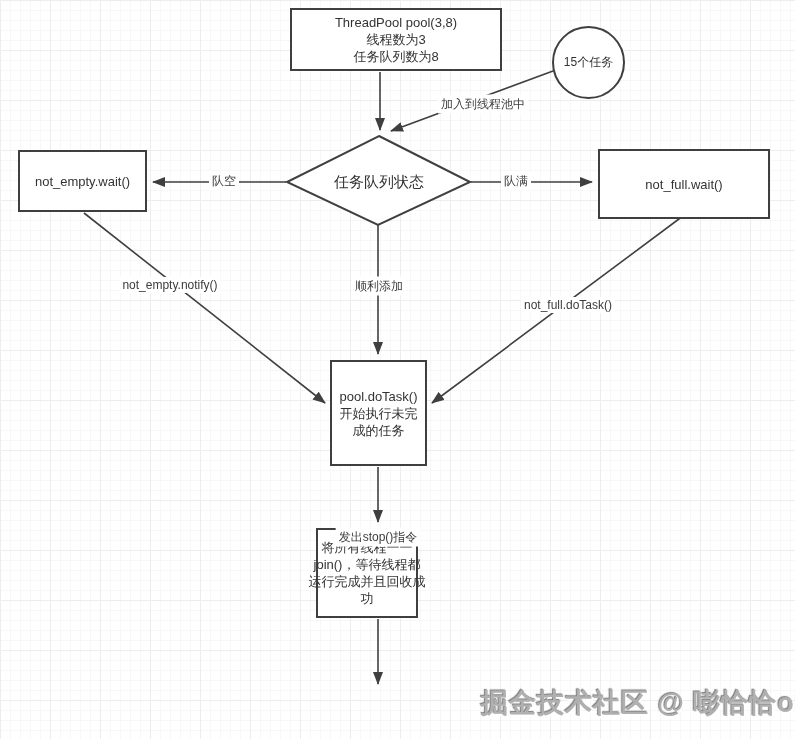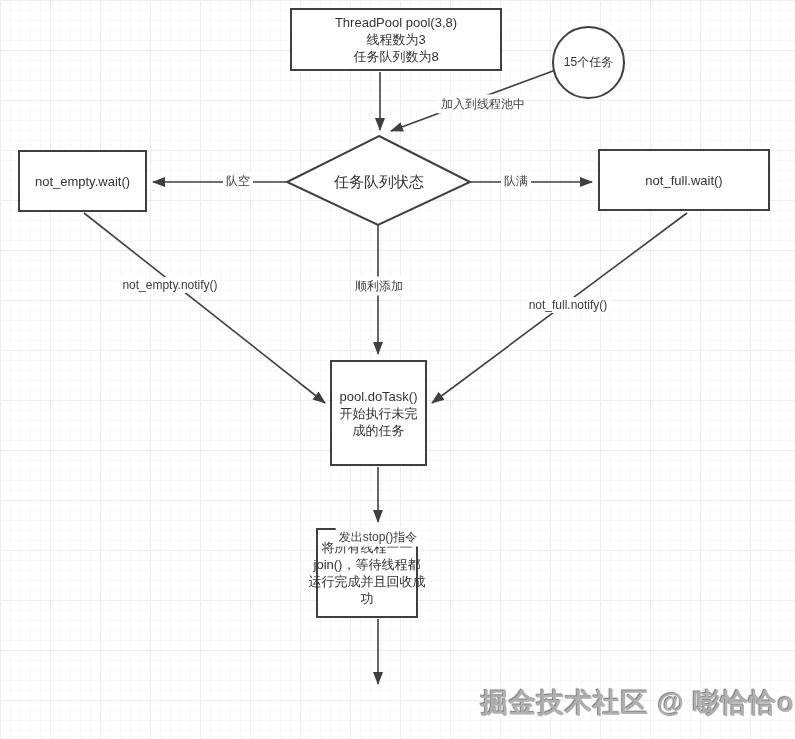--- a/index.html
+++ b/index.html
@@ -81,21 +81,21 @@
   <div class="node circle" style="left:552px;top:26px;width:73px;height:73px;font-size:12px;">
     <span>15个任务</span>
   </div>
 
   <div class="diamond-label" style="left:379px;top:182px;">任务队列状态</div>
 
   <div class="node" style="left:18px;top:150px;width:129px;height:62px;">
     <span>not_empty.wait()</span>
   </div>
 
-  <div class="node" style="left:598px;top:149px;width:172px;height:62px;">
+  <div class="node" style="left:598px;top:149px;width:172px;height:70px;">
     <span>not_full.wait()</span>
   </div>
 
   <div class="node" style="left:330px;top:360px;width:97px;height:106px;">
     <div class="node-text">
       <div>pool.doTask()</div>
       <div>开始执行未完</div>
       <div>成的任务</div>
     </div>
   </div>
@@ -104,22 +104,22 @@
     <div class="node-text">
       <div>将所有线程一一</div>
       <div>join()，等待线程都</div>
       <div>运行完成并且回收成</div>
       <div>功</div>
     </div>
   </div>
 
 
   <div class="edge-label" style="left:483px;top:92px;margin-top:12px;">加入到线程池中</div>
-  <div class="edge-label" style="left:238px;top:181px;">队空</div>
+  <div class="edge-label" style="left:224px;top:181px;">队空</div>
   <div class="edge-label" style="left:516px;top:181px;">队满</div>
   <div class="edge-label" style="left:170px;top:285px;">not_empty.notify()</div>
   <div class="edge-label" style="left:379px;top:286px;">顺利添加</div>
-  <div class="edge-label" style="left:568px;top:305px;">not_full.notify()</div>
+  <div class="edge-label" style="left:568px;top:305px;">not_full.doTask()</div>
   <div class="edge-label" style="left:378px;top:489px;margin-top:48px;">发出stop()指令</div>
 
   <div class="watermark">掘金技术社区 @ 嘭恰恰oh</div>
 
 </div>
 
 </body></html>

